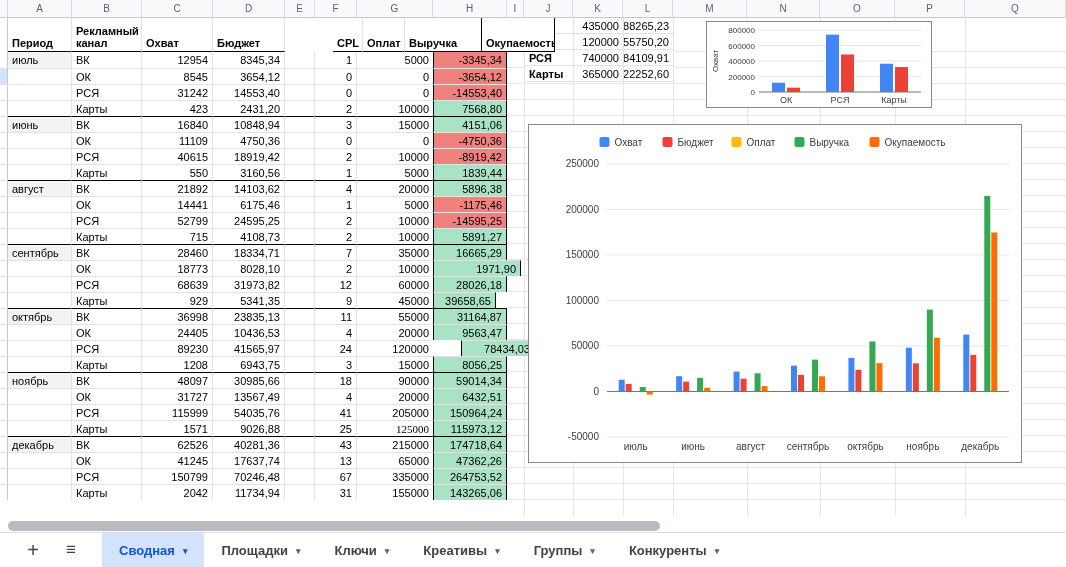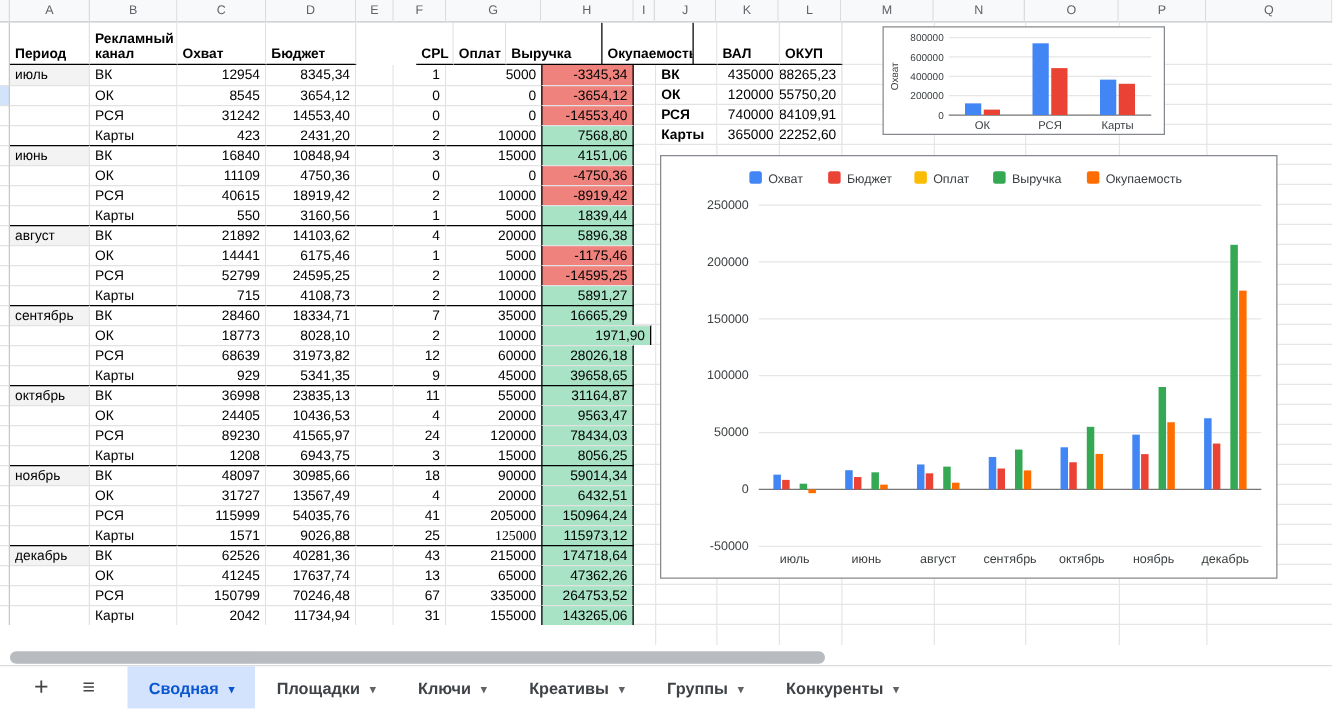--- a/index.html
+++ b/index.html
@@ -318,21 +318,21 @@
       </div>
       <div class="t-row">
         <div class="stub"></div>
         <div class="c txt" style="width: 64px;"></div>
         <div class="c txt" style="width: 70px;">Карты</div>
         <div class="c num" style="width: 71px;">929</div>
         <div class="c num" style="width: 72px;">5341,35</div>
         <div class="c num" style="width: 30px;"></div>
         <div class="c num" style="width: 42px;">9</div>
         <div class="c num no-r" style="width: 76px;">45000</div>
-        <div class="c num okp pos" style="width: 74px; text-align: center;">39658,65</div>
+        <div class="c num okp pos" style="width: 63px; text-align: center;">39658,65</div>
       </div>
       <div class="t-row gs">
         <div class="stub"></div>
         <div class="c txt month" style="width: 64px;">октябрь</div>
         <div class="c txt" style="width: 70px;">ВК</div>
         <div class="c num" style="width: 71px;">36998</div>
         <div class="c num" style="width: 72px;">23835,13</div>
         <div class="c num" style="width: 30px;"></div>
         <div class="c num" style="width: 42px;">11</div>
         <div class="c num no-r" style="width: 76px;">55000</div>
@@ -351,21 +351,21 @@
       </div>
       <div class="t-row">
         <div class="stub"></div>
         <div class="c txt" style="width: 64px;"></div>
         <div class="c txt" style="width: 70px;">РСЯ</div>
         <div class="c num" style="width: 71px;">89230</div>
         <div class="c num" style="width: 72px;">41565,97</div>
         <div class="c num" style="width: 30px;"></div>
         <div class="c num" style="width: 42px;">24</div>
         <div class="c num no-r" style="width: 76px;">120000</div>
-        <div class="c num okp pos" style="width: 74px;">78434,03</div>
+        <div class="c num okp pos" style="width: 74px; margin-left: 28px;">78434,03</div>
       </div>
       <div class="t-row">
         <div class="stub"></div>
         <div class="c txt" style="width: 64px;"></div>
         <div class="c txt" style="width: 70px;">Карты</div>
         <div class="c num" style="width: 71px;">1208</div>
         <div class="c num" style="width: 72px;">6943,75</div>
         <div class="c num" style="width: 30px;"></div>
         <div class="c num" style="width: 42px;">3</div>
         <div class="c num no-r" style="width: 76px;">15000</div>
@@ -454,25 +454,20 @@
         <div class="c txt" style="width: 70px;">Карты</div>
         <div class="c num" style="width: 71px;">2042</div>
         <div class="c num" style="width: 72px;">11734,94</div>
         <div class="c num" style="width: 30px;"></div>
         <div class="c num" style="width: 42px;">31</div>
         <div class="c num no-r" style="width: 76px;">155000</div>
         <div class="c num okp pos" style="width: 74px;">143265,06</div>
       </div>
     </div>
   <div id="summary">
-      <div class="s-row hdr2">
-        <div class="sc lbl" style="width: 49px;"></div>
-        <div class="sc" style="width: 50px; padding-left: 4px;">ВАЛ</div>
-        <div class="sc" style="width: 50px; padding-left: 4px;">ОКУП</div>
-      </div>
       <div class="s-row">
         <div class="sc lbl" style="width: 49px;">ВК</div>
         <div class="sc num" style="width: 50px; justify-content: flex-end; padding-right: 4px;">435000</div>
         <div class="sc num" style="width: 50px; justify-content: flex-end; padding-right: 4px;">288265,23</div>
       </div>
       <div class="s-row">
         <div class="sc lbl" style="width: 49px;">ОК</div>
         <div class="sc num" style="width: 50px; justify-content: flex-end; padding-right: 4px;">120000</div>
         <div class="sc num" style="width: 50px; justify-content: flex-end; padding-right: 4px;">55750,20</div>
       </div>

